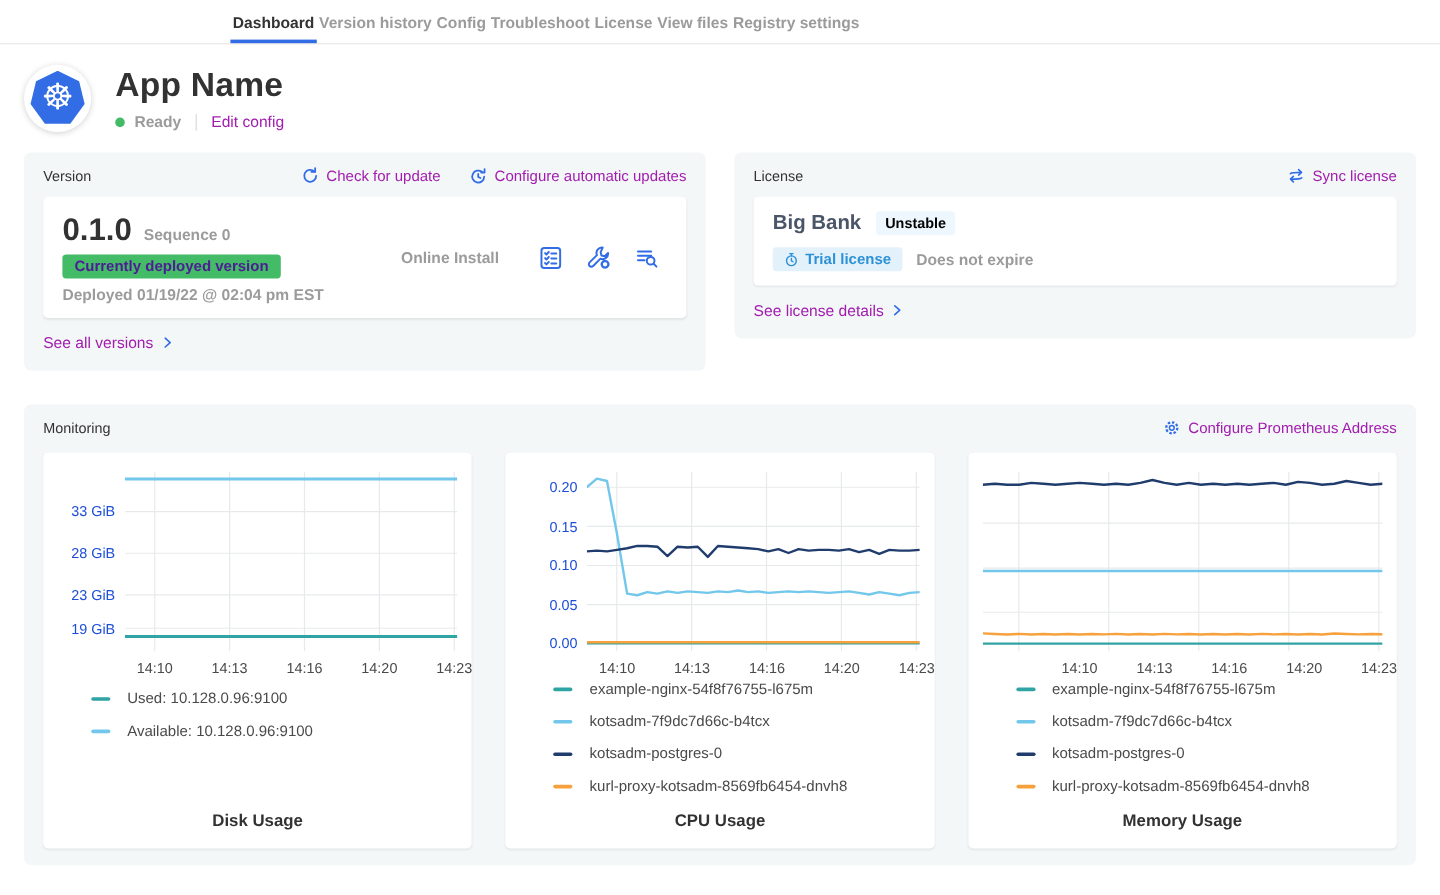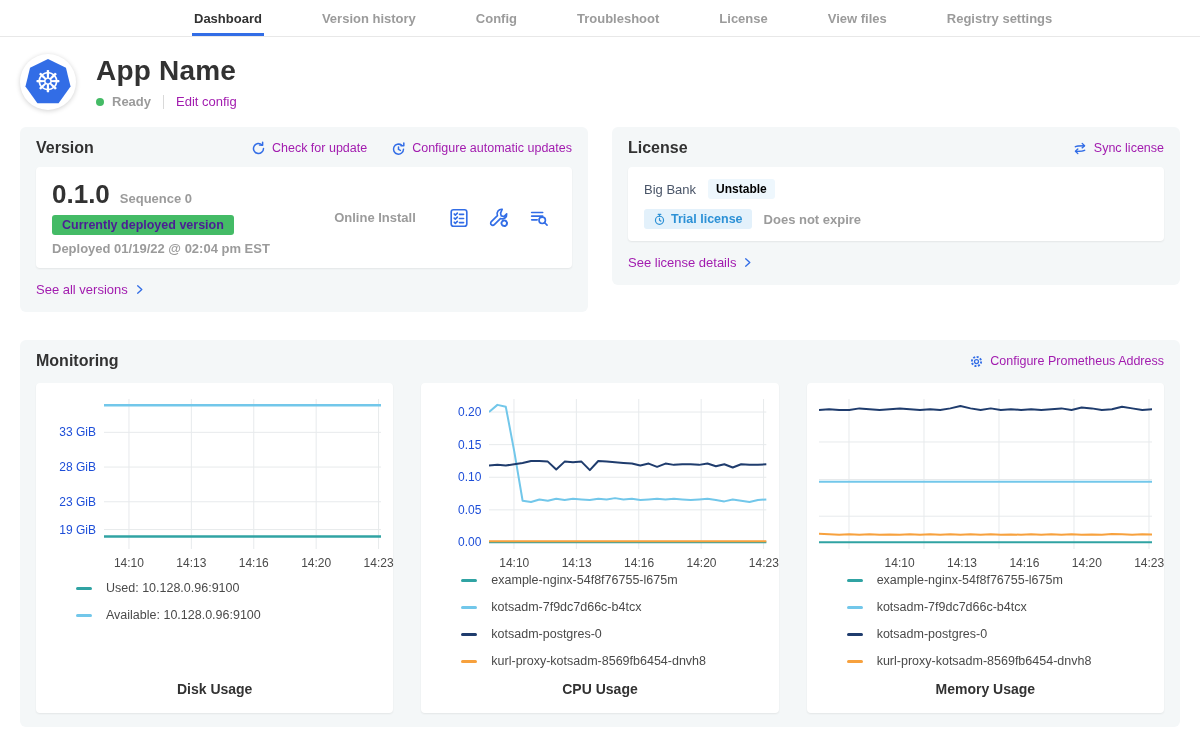--- a/index.html
+++ b/index.html
@@ -1,20 +1,20 @@
 <!DOCTYPE html>
 <html><head>
 <meta charset="utf-8">
 <style>
   * { margin:0; padding:0; box-sizing:border-box; }
   html,body { width:1200px; height:746px; background:#fff;
     font-family:"Liberation Sans", sans-serif; color:#323232; overflow:hidden; }
 
   
-  .topnav { display:flex; gap:56px; padding-left:192px; border-bottom:1px solid #e8e8e8; height:37px; }
+  .topnav { display:flex; padding-left:192px; border-bottom:1px solid #e8e8e8; height:37px; }
   .tab { font-size:13px; font-weight:600; color:#9b9b9b; padding:11px 2px 8px; border-bottom:3px solid transparent; cursor:pointer; white-space:nowrap; }
   .tab.active { color:#323232; border-bottom-color:#326de6; }
 
   main { padding:0 20px; }
 
   
   .app-header { display:flex; align-items:center; gap:20px; margin-top:17px; }
   .logo-ring { width:56px; height:56px; border-radius:50%; background:#fff; box-shadow:0 1px 5px rgba(0,0,0,.18); display:flex; align-items:center; justify-content:center; }
   .logo-hept { width:46px; height:46px; background:#326de6; clip-path:polygon(50% 0%, 89% 19%, 99% 60%, 73% 96%, 27% 96%, 1% 60%, 11% 19%); display:flex; align-items:center; justify-content:center; }
   .logo-hept span { color:#fff; font-size:30px; line-height:1; }
@@ -24,40 +24,40 @@
   .status-text { font-size:13px; color:#9b9b9b; font-weight:600; }
   .vdiv { width:1px; height:14px; background:#d9d9d9; margin:0 4px; }
   a.link { color:#a21caf; font-size:12.5px; font-weight:400; text-decoration:none; display:inline-flex; align-items:center; gap:6px; cursor:pointer; white-space:nowrap; }
   .icon { display:inline-flex; align-items:center; }
   .icon svg { display:block; }
 
   
   .cards-row { display:flex; gap:24px; margin-top:17px; align-items:flex-start; }
   .panel { background:#f4f7f8; border-radius:6px; padding:12px 16px 14px; flex:1; }
   .panel-head { display:flex; align-items:center; justify-content:space-between; }
-  .panel-title { font-size:16px; font-weight:700; }
+  .panel-title { font-size:12px; font-weight:400; }
   .panel-actions { display:flex; gap:24px; align-items:center; }
   .white-box { background:#fff; border-radius:4px; box-shadow:0 1px 2px rgba(0,0,0,.07); margin-top:10px; padding:12px 16px; }
 
   
   .version-inner { display:flex; align-items:center; }
   .ver-left { min-width:250px; }
   .ver-row { display:flex; align-items:baseline; gap:10px; }
   .ver-num { font-size:26px; font-weight:700; }
   .ver-seq { font-size:13px; color:#9b9b9b; font-weight:600; }
   .badge-green { display:inline-block; background:#44bb66; color:#4c1d95; font-size:12.5px; font-weight:700; padding:3px 10px; border-radius:3px; margin:5px 0 6px; }
   .deployed { font-size:13px; color:#9b9b9b; font-weight:600; }
   .install-type { flex:1; text-align:center; font-size:13px; color:#9b9b9b; font-weight:700; }
   .ver-icons { display:flex; gap:18px; padding-right:6px; }
   .ver-icons .icon { cursor:pointer; }
   .see-link { margin-top:12px; }
 
   
   .lic-row1 { display:flex; align-items:center; gap:12px; }
-  .lic-name { font-size:13px; font-weight:400; color:#4a5568; }
+  .lic-name { font-size:17px; font-weight:700; color:#4a5568; }
   .badge-channel { background:#eef7fd; color:#000000; font-size:12px; font-weight:600; padding:3px 8px; border-radius:3px; }
   .lic-row2 { display:flex; align-items:center; gap:12px; margin-top:10px; }
   .badge-trial { background:#e3f1fb; color:#2d91d6; font-size:12.5px; font-weight:700; padding:3px 9px; border-radius:3px; display:inline-flex; align-items:center; gap:5px; }
   .expiry { font-size:13px; color:#9b9b9b; font-weight:600; }
 
   
   .panel-monitoring { margin-top:28px; }
   .charts-row { display:flex; gap:28px; margin-top:13px; }
   .chart-card { background:#fff; flex:1; border-radius:4px; box-shadow:0 1px 2px rgba(0,0,0,.07); padding:16px 12px 14px; height:330px; display:flex; flex-direction:column; }
   .plot-row { display:flex; }

